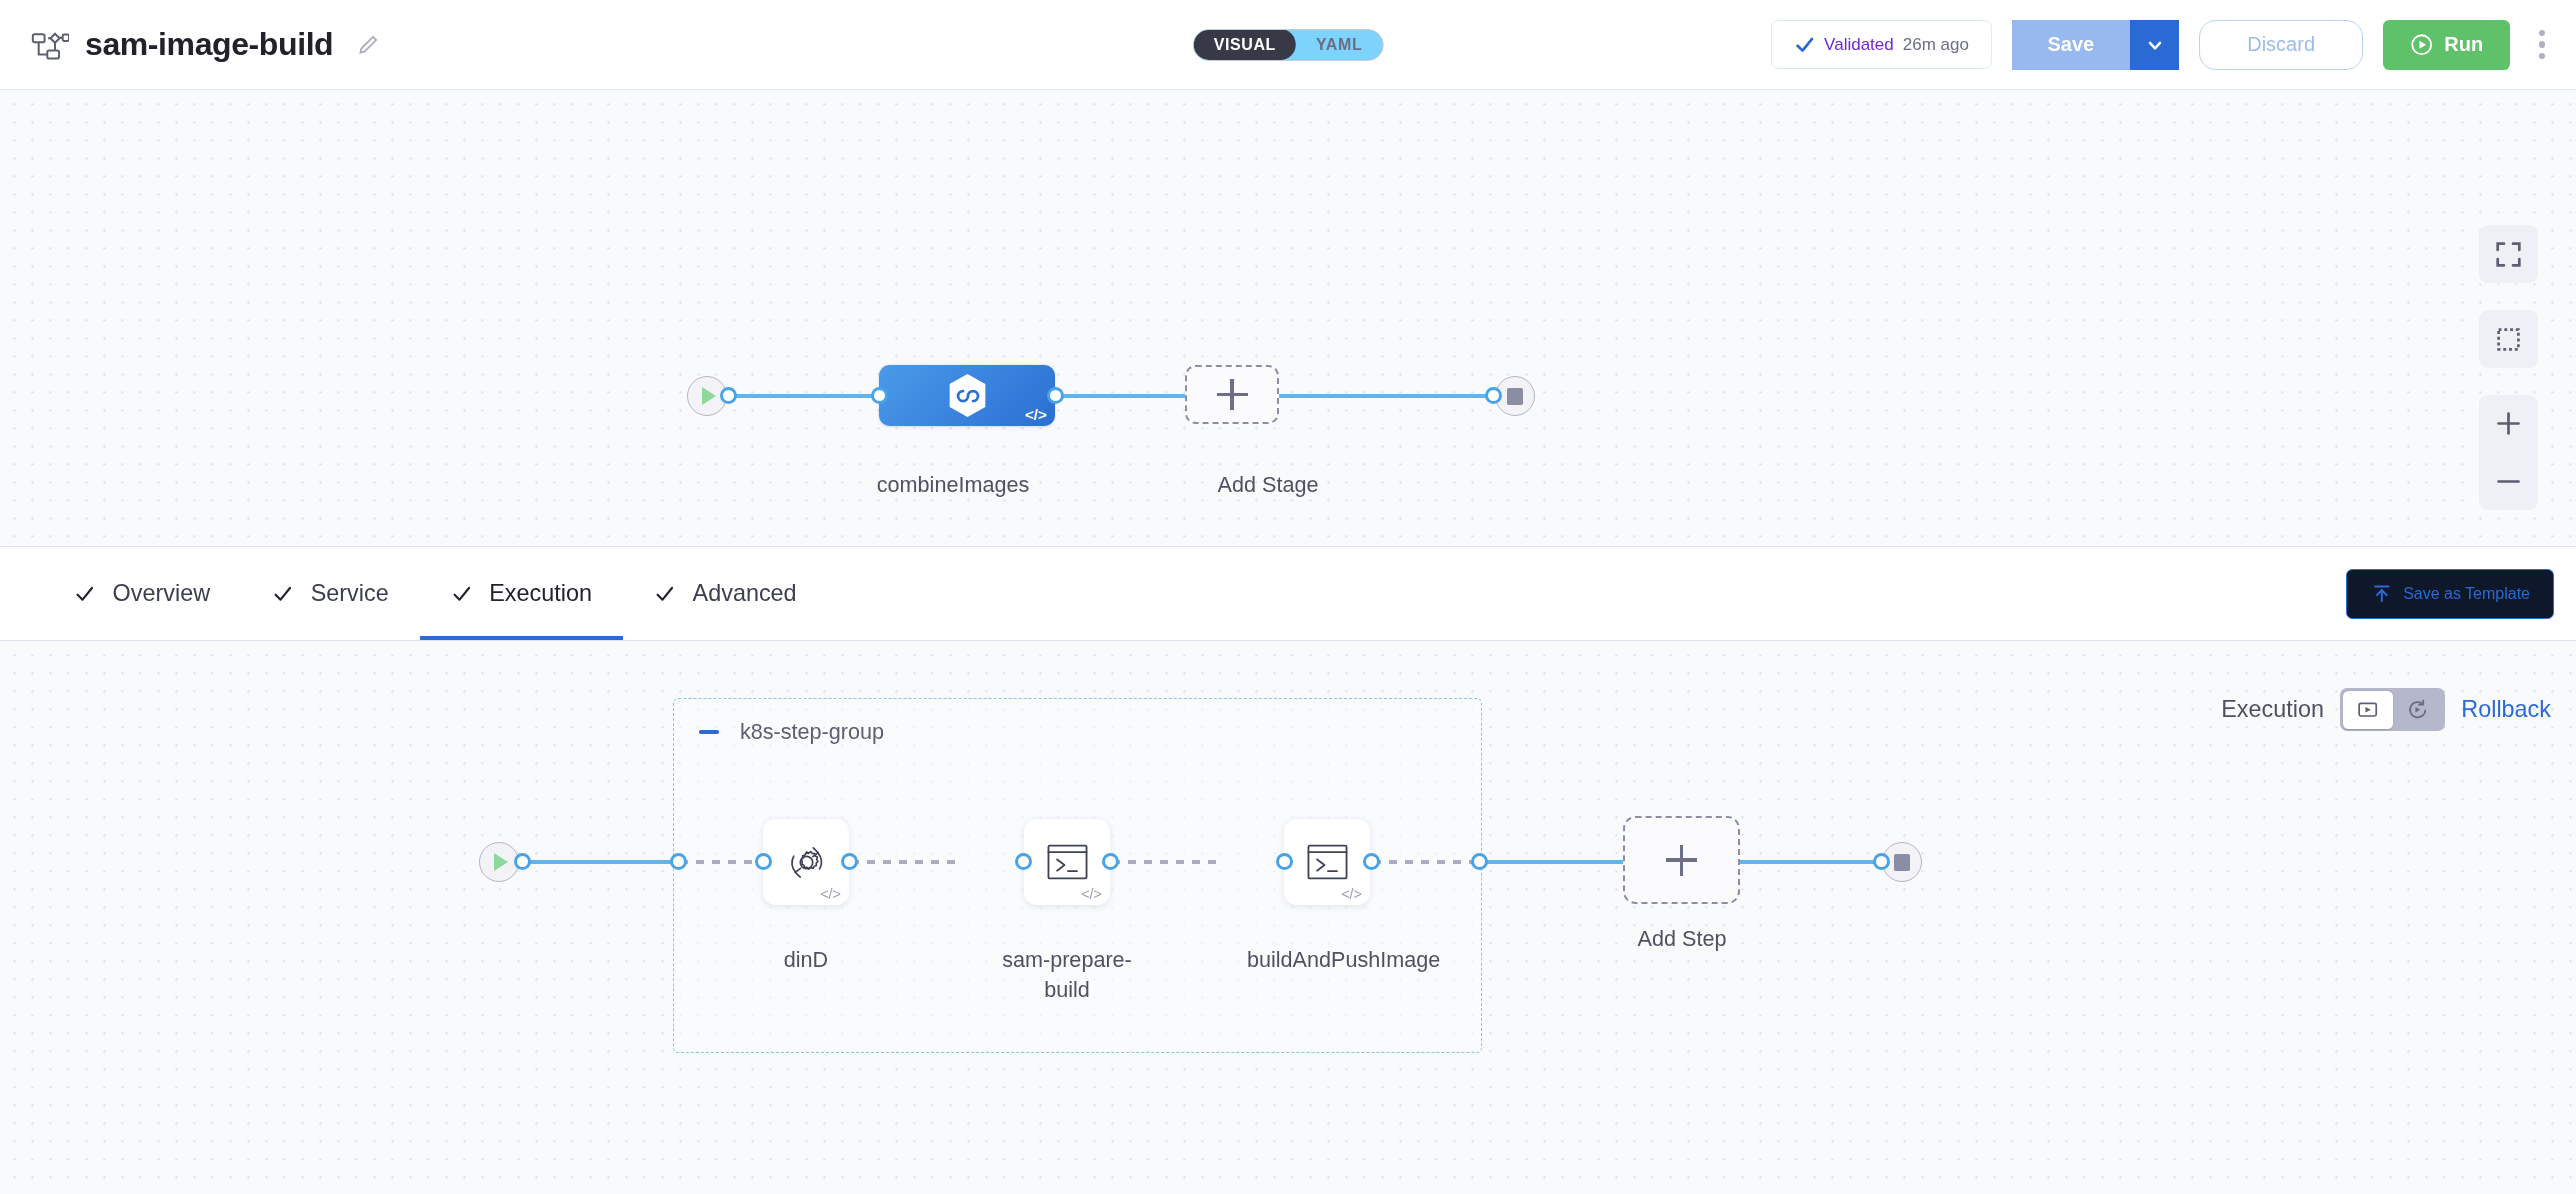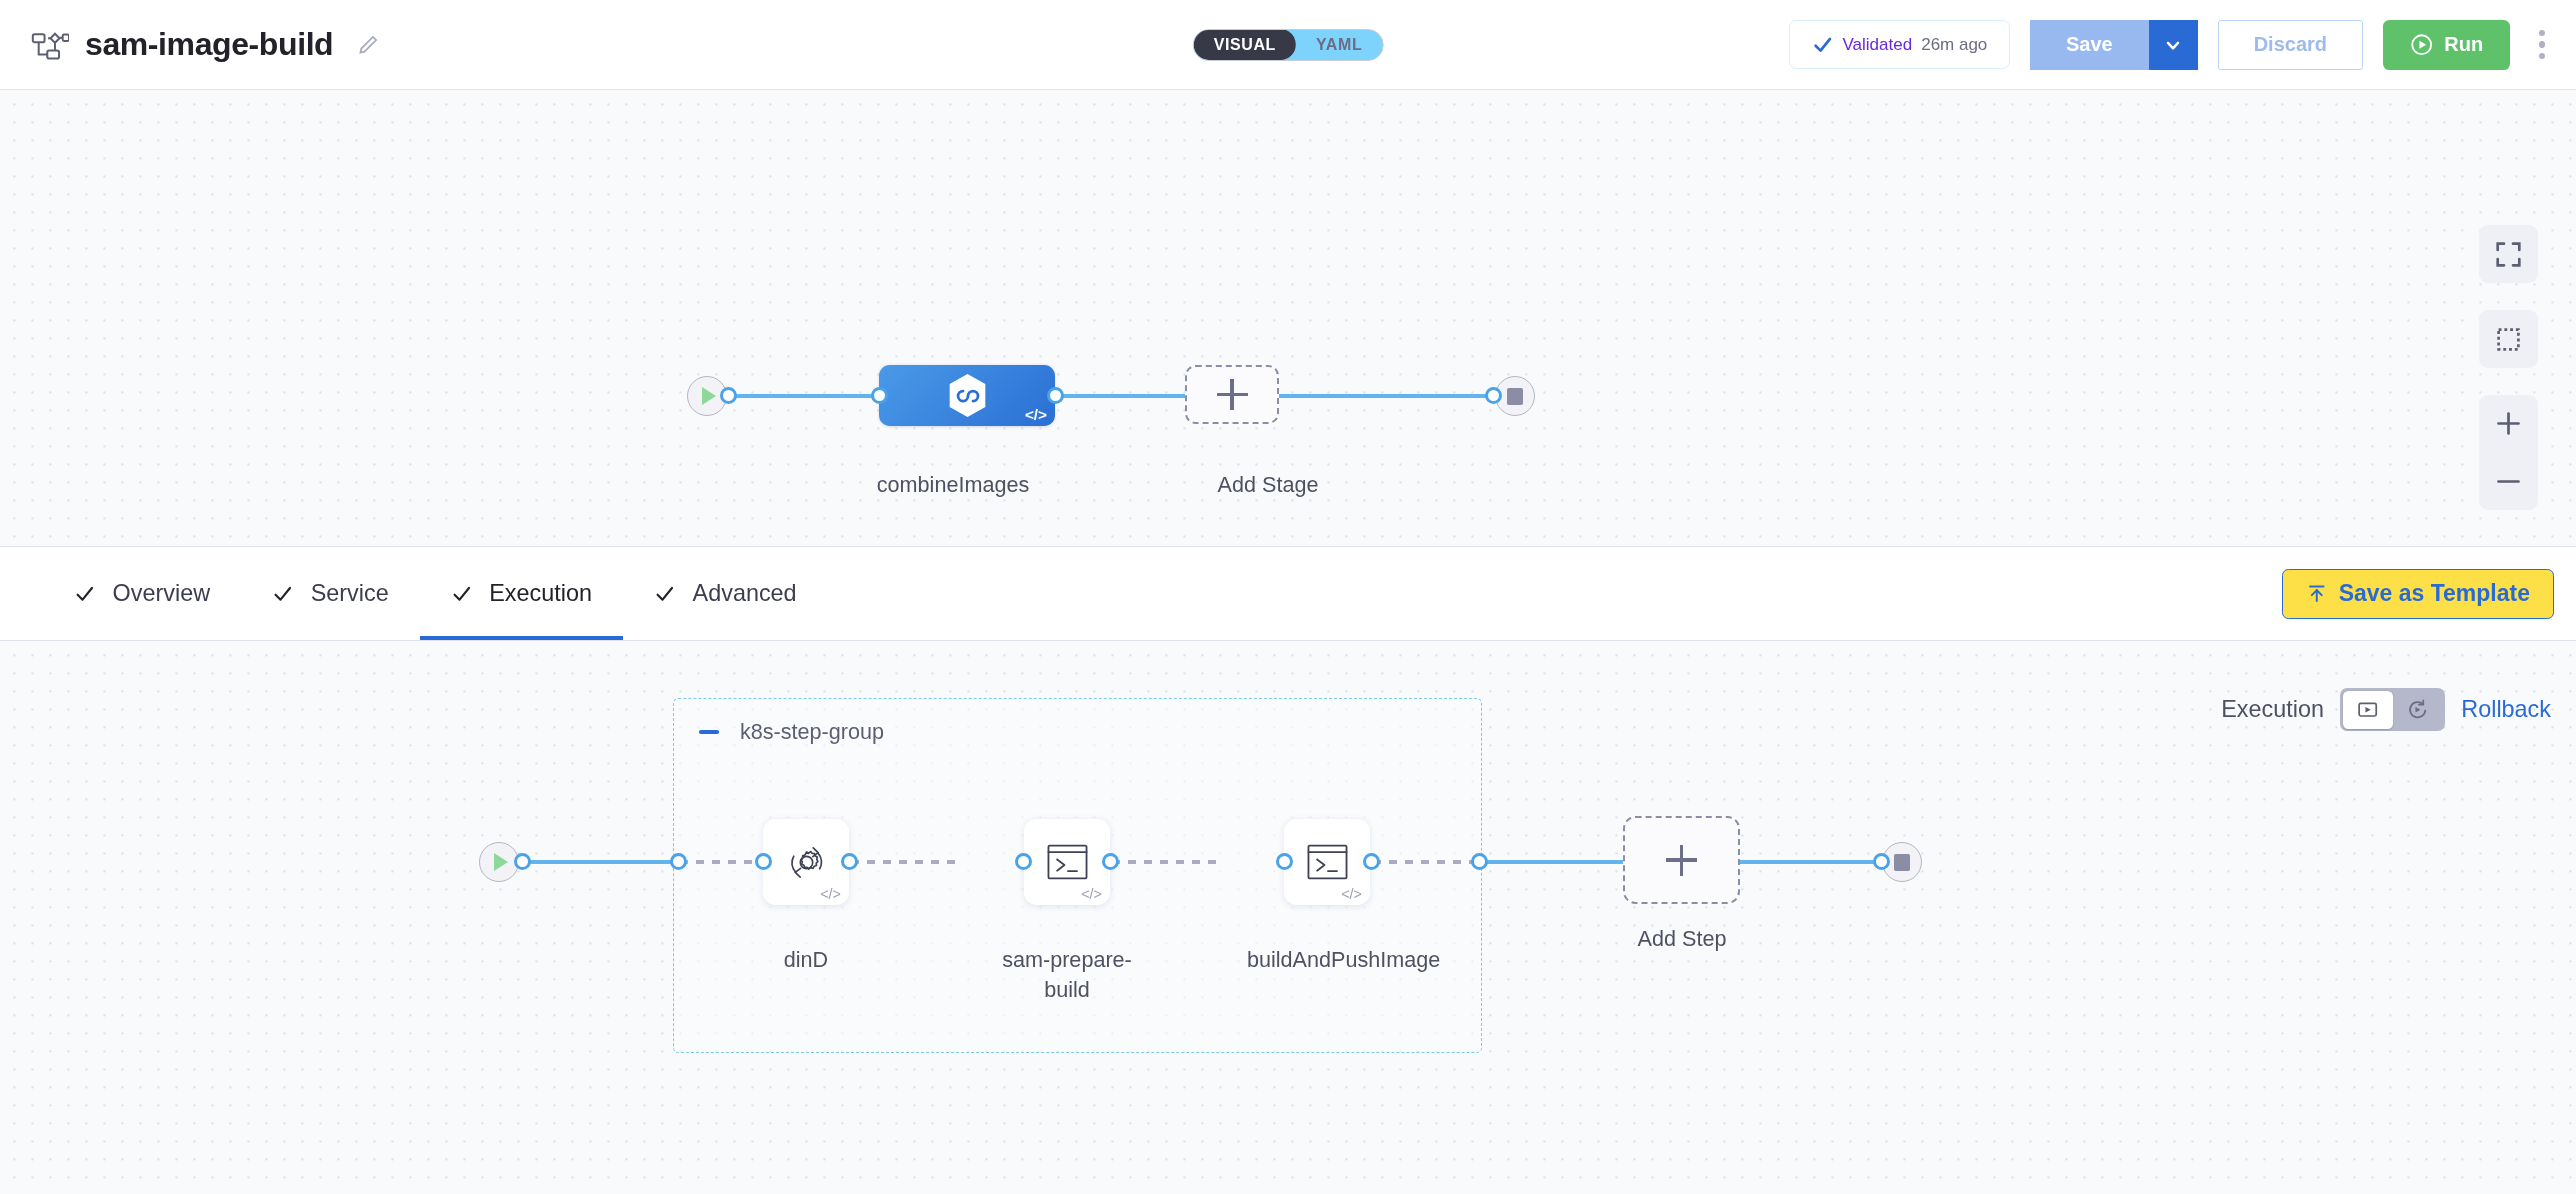--- a/index.html
+++ b/index.html
@@ -64,23 +64,23 @@
     font-size: 20px; font-weight: bold;
     padding: 0 36px; display: flex; align-items: center;
     border: none; cursor: pointer; font-family: inherit;
   }
   .save-caret {
     background: #2a6ad4; width: 49px;
     display: flex; align-items: center; justify-content: center;
     border: none; cursor: pointer;
   }
   .discard-btn {
-    height: 50px; padding: 0 35px;
-    border: 0.9px solid #b9d3f5; border-radius: 3px; background: #ffffff;
-    color: #9dbcec; font-size: 20px; font-weight: bold;
+    height: 50px; padding: 0 47px;
+    border: 0.9px solid #b9d3f5; border-radius: 17px; background: #ffffff;
+    color: #9dbcec; font-size: 20px; font-weight: normal;
     font-family: inherit; cursor: pointer;
   }
   .run-btn {
     height: 50px; padding: 0 27px; display: flex; align-items: center; gap: 10.8px;
     border: none; border-radius: 6.3px; background: #5fc26a; color: #ffffff;
     font-size: 20px; font-weight: bold; font-family: inherit; cursor: pointer;
   }
   .kebab { display: flex; flex-direction: column; gap: 5.4px; padding: 7.2px 9px; cursor: pointer; }
   .kebab i { width: 6.3px; height: 6.3px; border-radius: 50%; background: #b0b2c4; display: block; }
 
@@ -223,22 +223,22 @@
   .tab.active::after {
     content: ''; position: absolute; left: 0; right: 0; bottom: 0;
     height: 4.5px; background: #2a6ad4;
   }
   .tick { width: 21.6px; height: 21.6px; display: block; flex: none; }
 
   .sat-btn {
     position: absolute; right: 21.6px; top: 50%; transform: translateY(-50%);
     height: 50px; padding: 0 23.4px;
     display: flex; align-items: center; gap: 10.8px;
-    border: 0.9px solid #2a6ad4; border-radius: 6.3px; background: #fde047;
-    color: #2a6ad4; font-size: 23px; font-weight: bold;
+    border: 0.9px solid #2a6ad4; border-radius: 6.3px; background: #0f172a;
+    color: #2a6ad4; font-size: 16px; font-weight: normal;
     font-family: inherit; cursor: pointer; white-space: nowrap;
   }
 
   
   .exec-toggle-wrap {
     position: absolute; right: 25px; top: 688px;
     display: flex; align-items: center; gap: 16px;
   }
   .exec-lbl { font-size: 23.4px; color: #4f5162; white-space: nowrap; }
   .rb-lbl { font-size: 23.4px; color: #2a6ad4; white-space: nowrap; cursor: pointer; }

